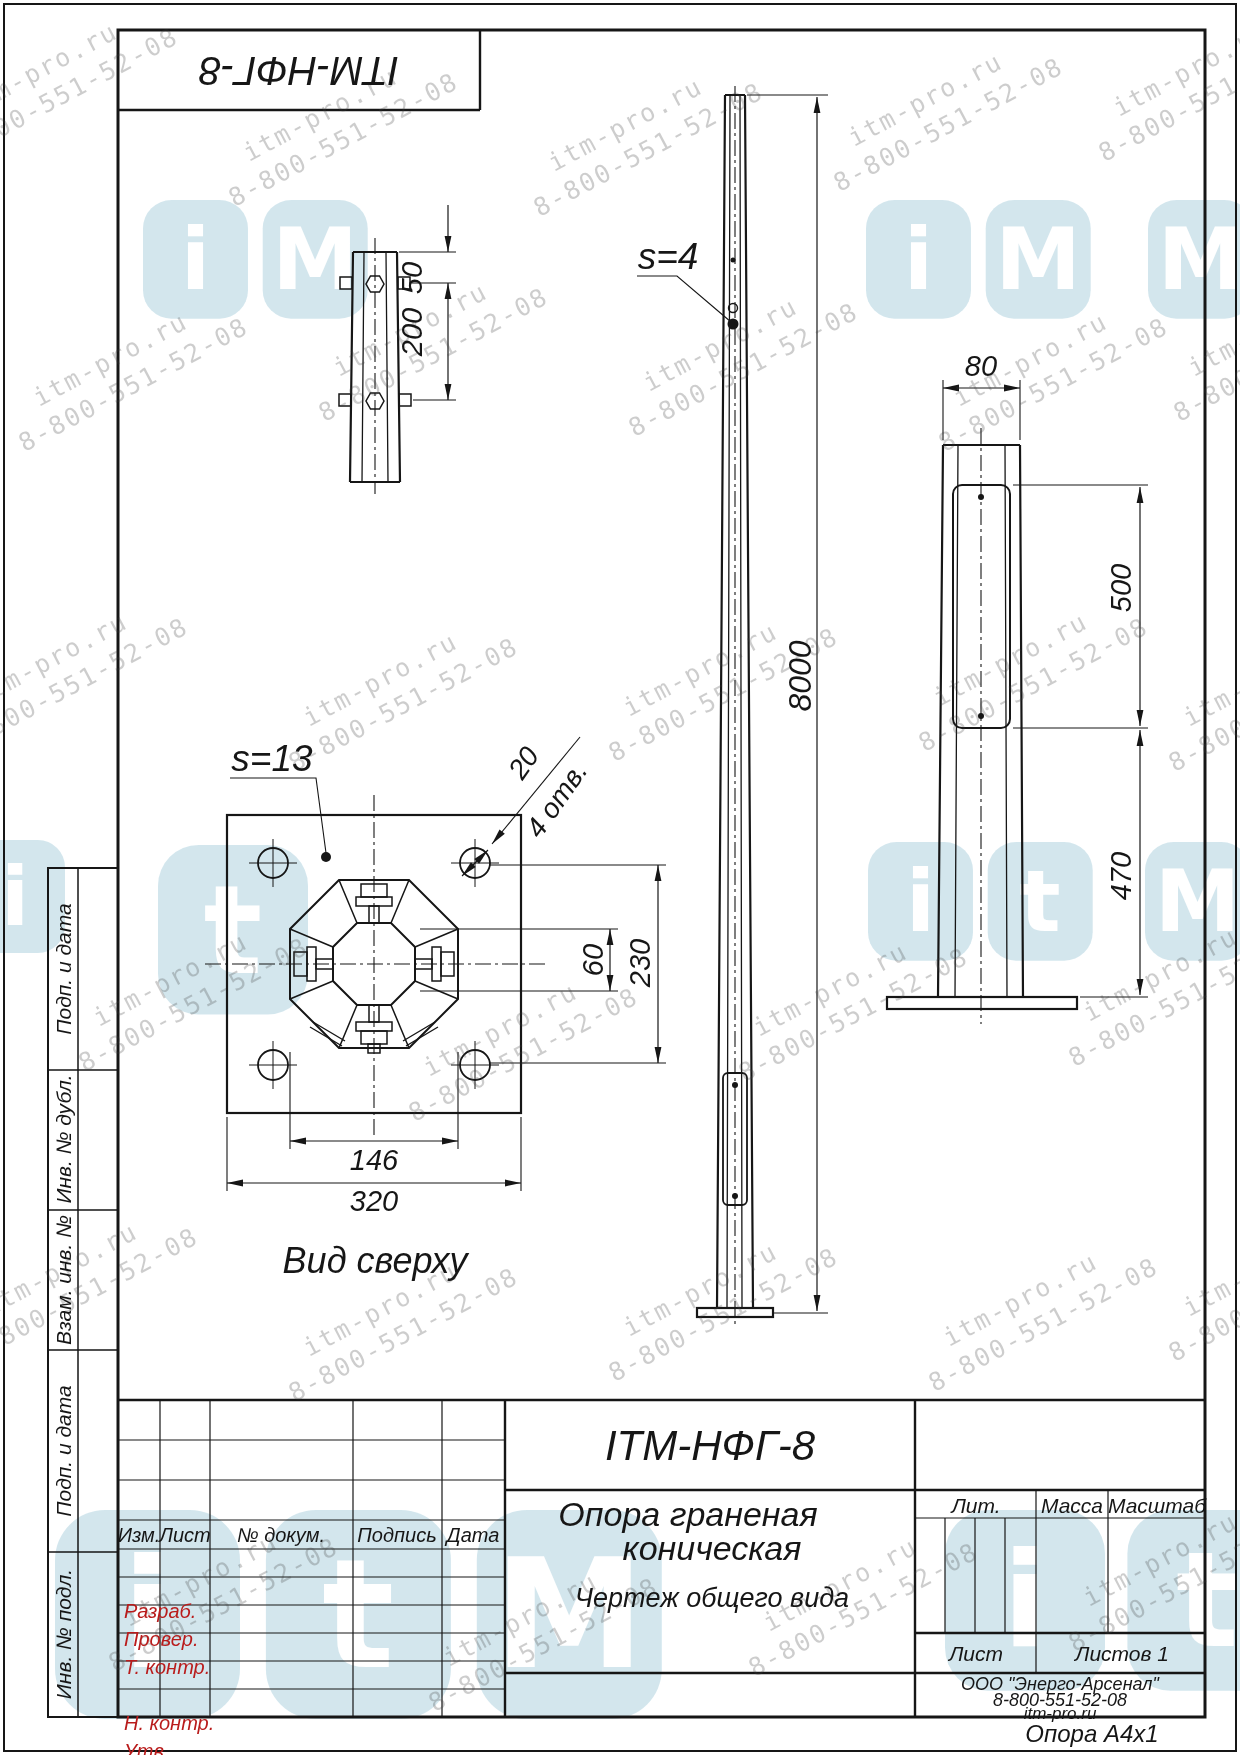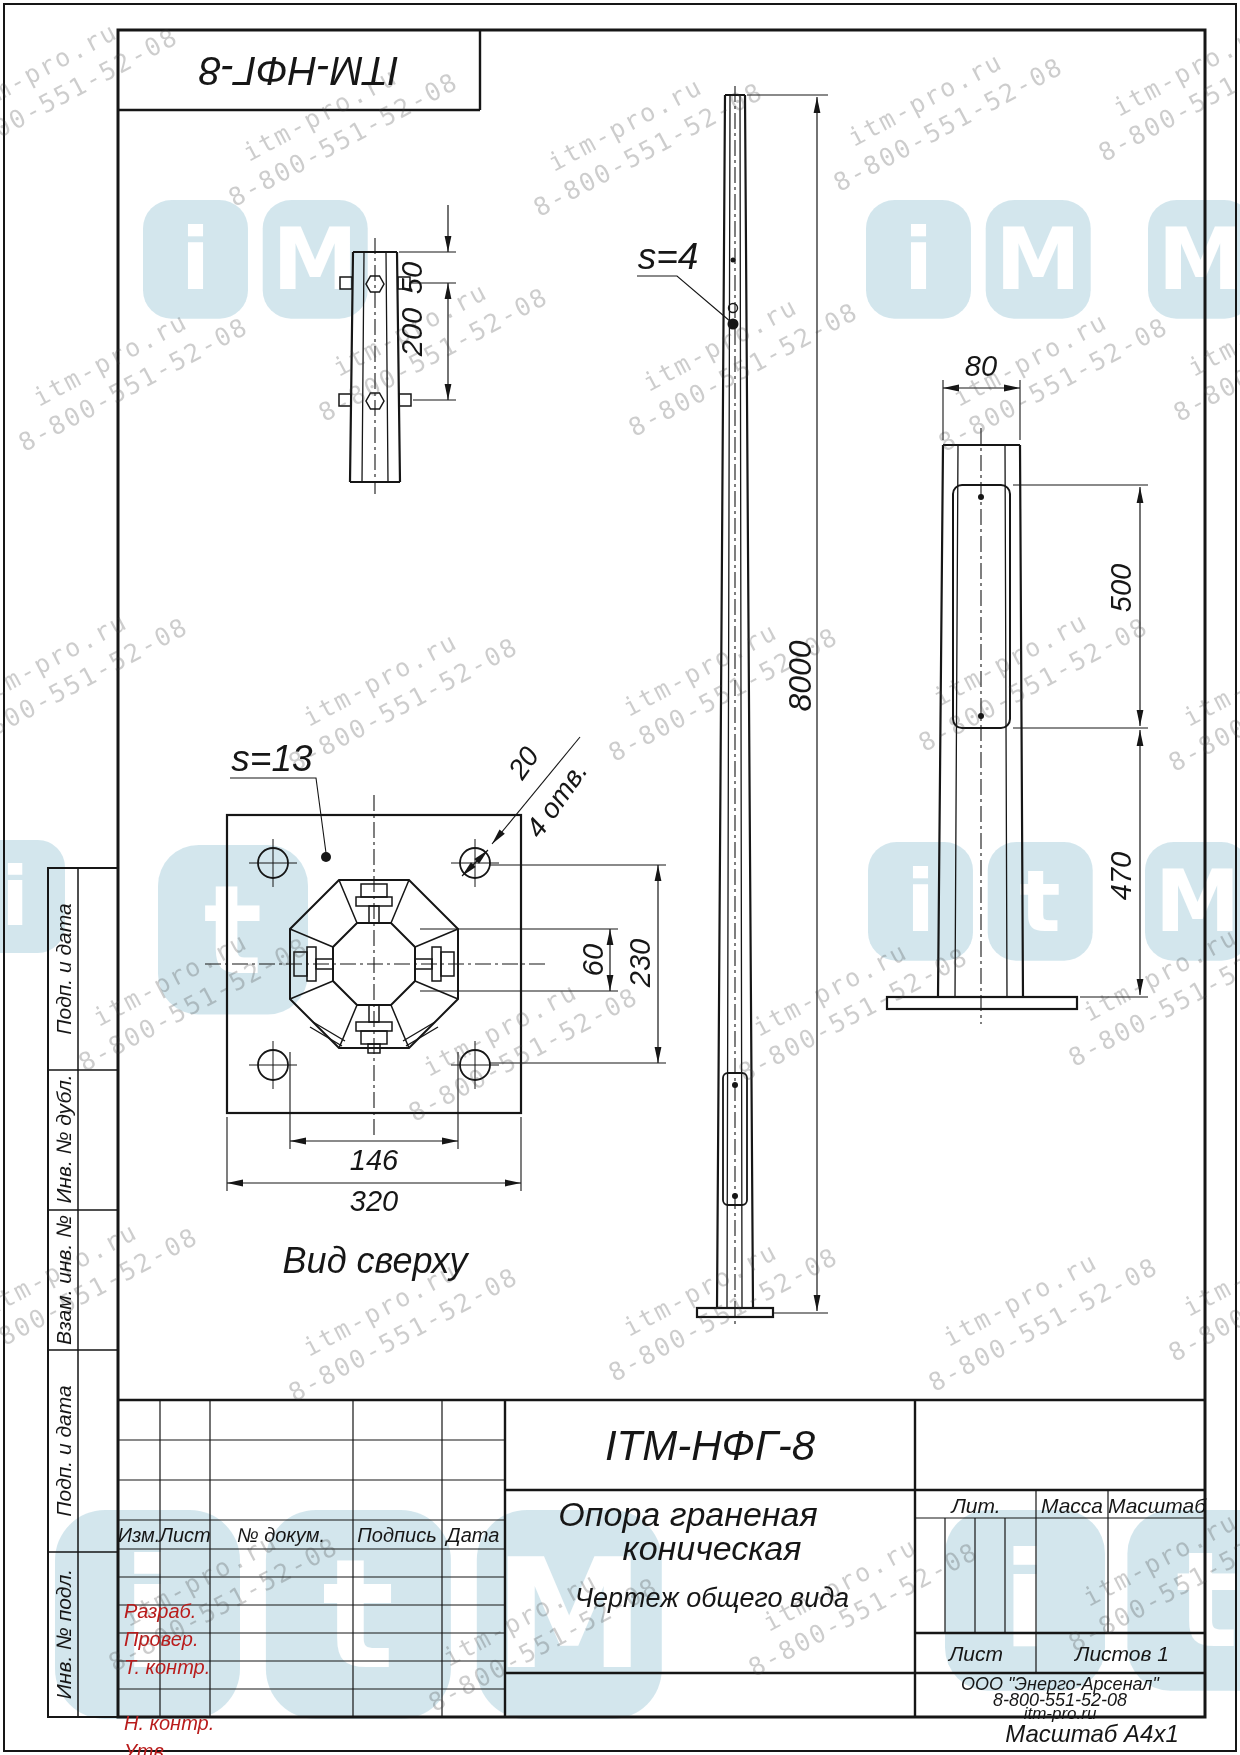--- a/index.html
+++ b/index.html
@@ -255,16 +255,16 @@
 
     <span class="t" style="left:976px;top:1505px;font-size:21px">Лит.</span>
     <span class="t" style="left:1072px;top:1505px;font-size:21px">Масса</span>
     <span class="t" style="left:1157px;top:1505px;font-size:21px">Масштаб</span>
     <span class="t" style="left:976px;top:1653px;font-size:21px">Лист</span>
     <span class="t" style="left:1122px;top:1653px;font-size:21px">Листов 1</span>
 
     <span class="t" style="left:1060px;top:1684px;font-size:18px">ООО "Энерго-Арсенал"</span>
     <span class="t" style="left:1060px;top:1700px;font-size:18px">8-800-551-52-08</span>
     <span class="t" style="left:1060px;top:1713px;font-size:17px">itm-pro.ru</span>
-    <span class="t" style="left:1092px;top:1734px;font-size:24px">Масштаб  А4х1</span>
+    <span class="t" style="left:1092px;top:1734px;font-size:24px">Опора  А4х1</span>
   </div>
 
 </div>
 
 </body></html>

